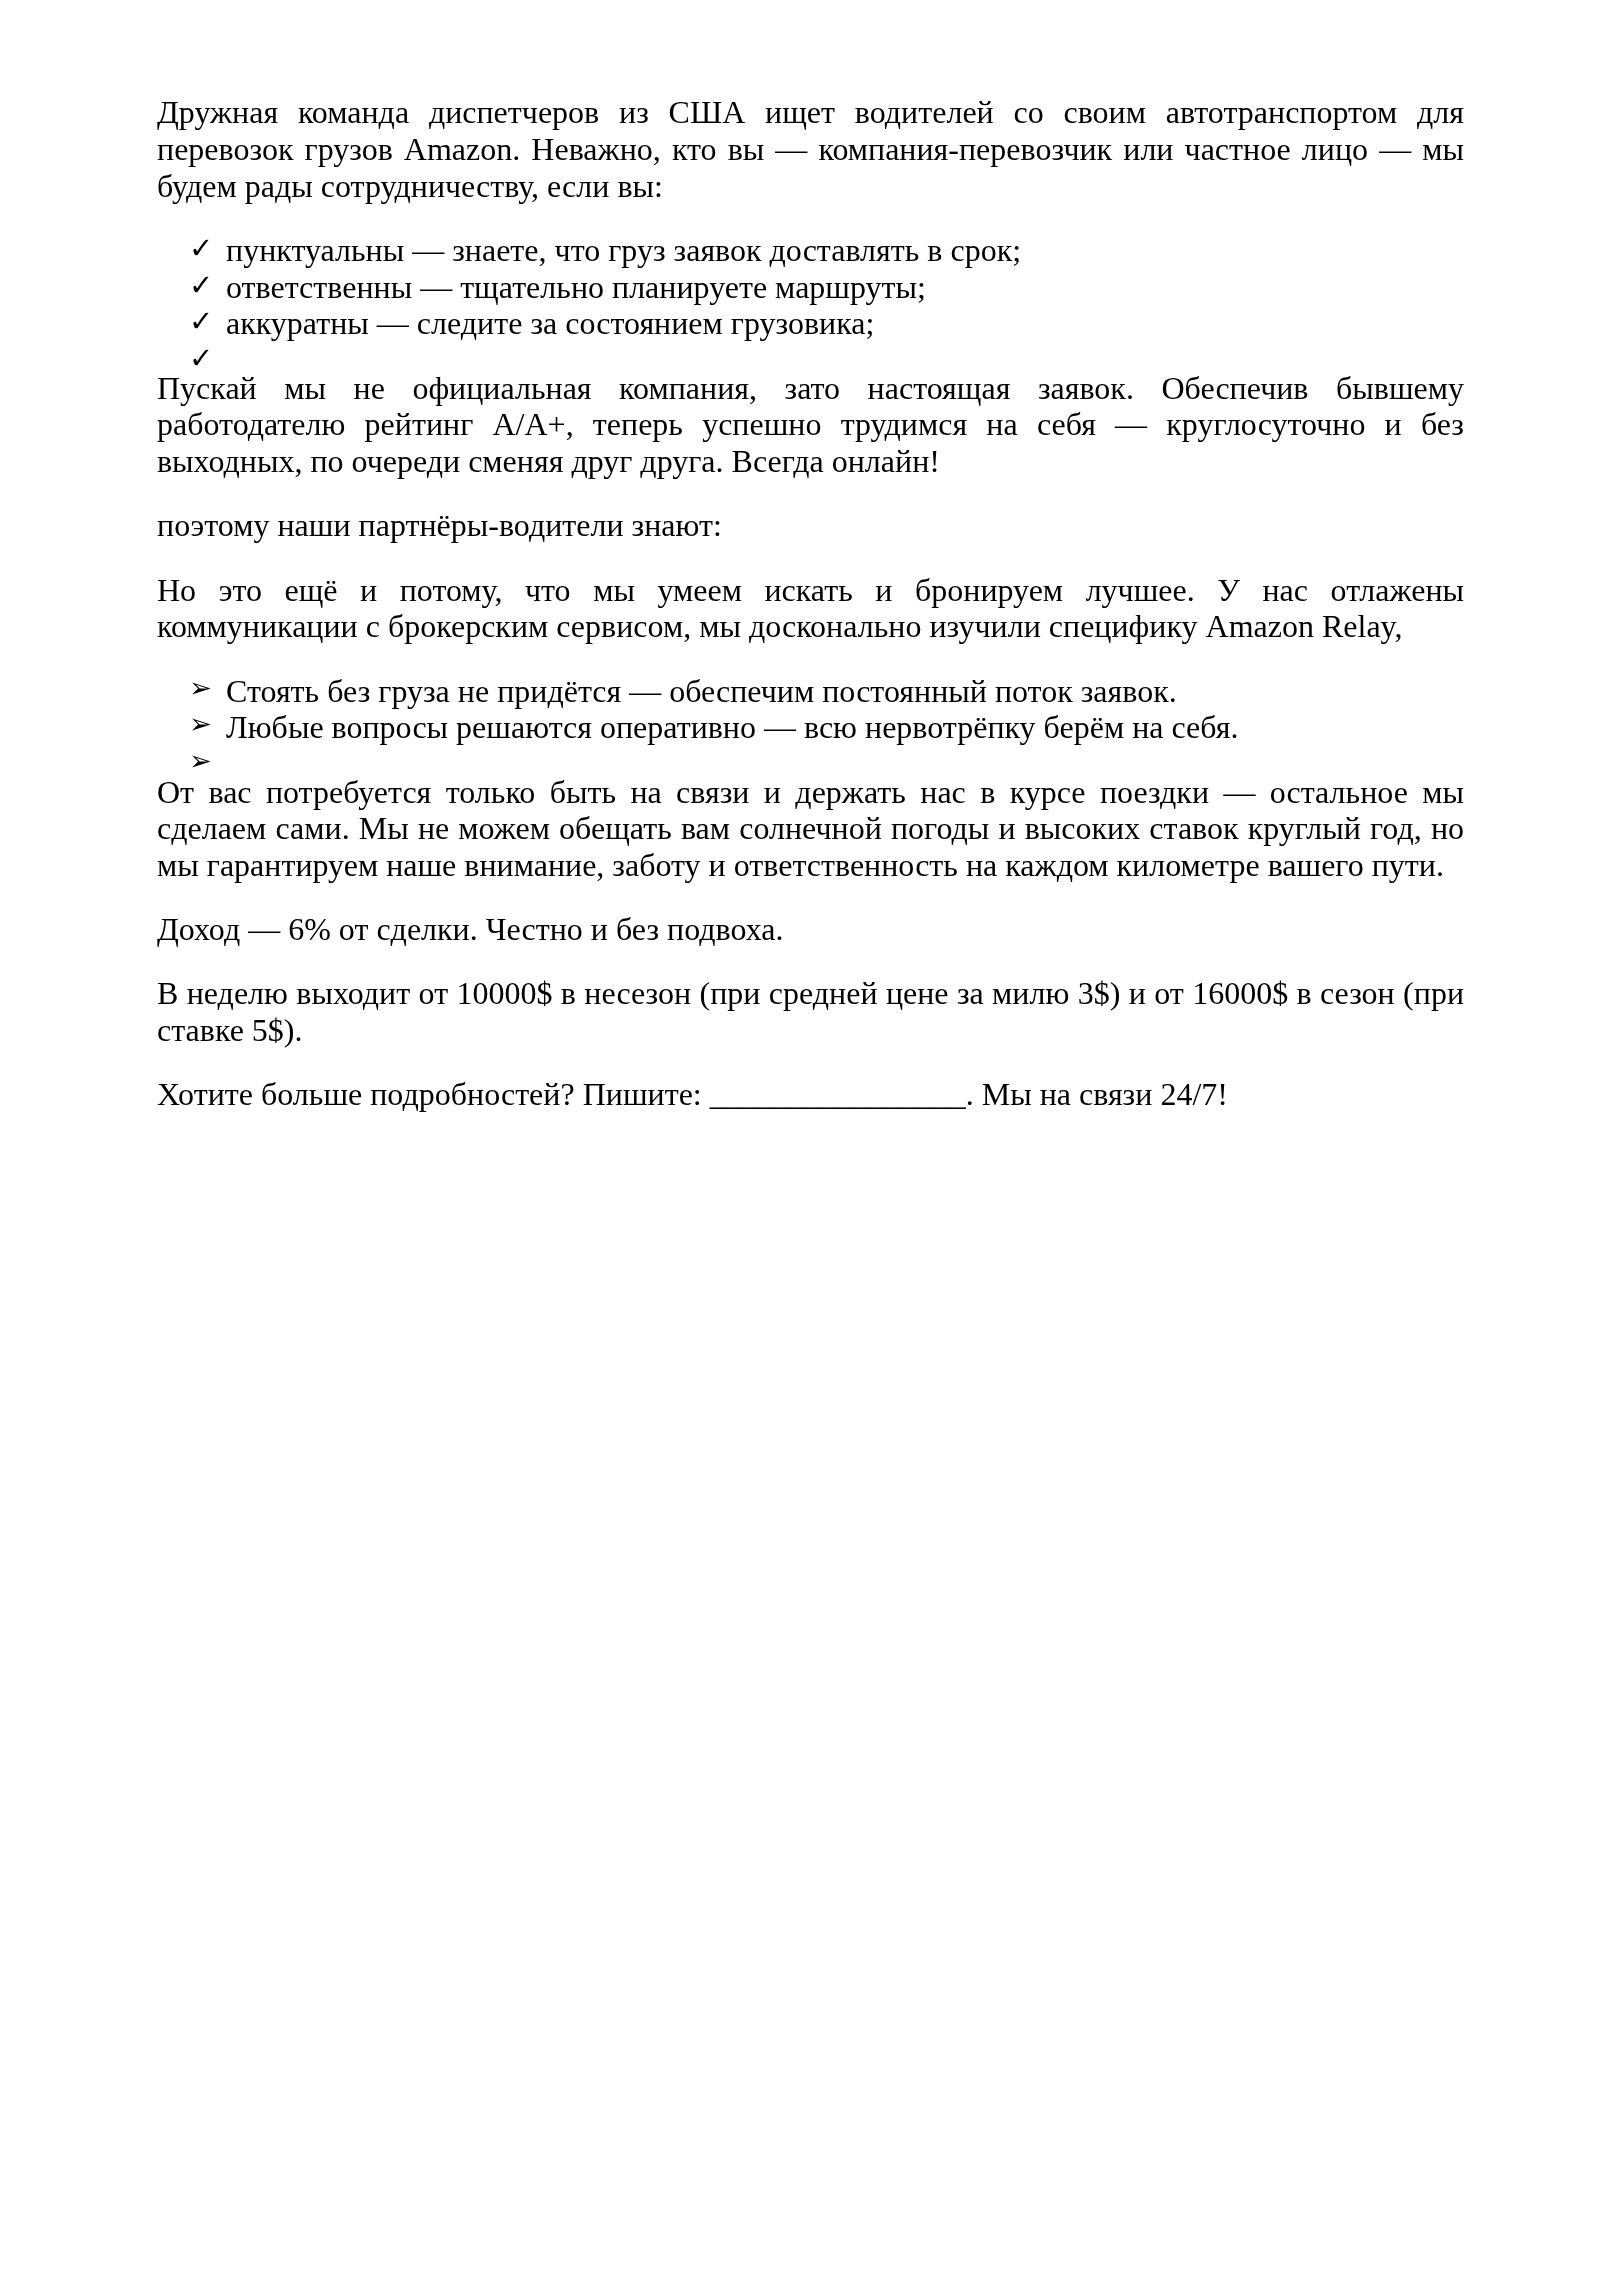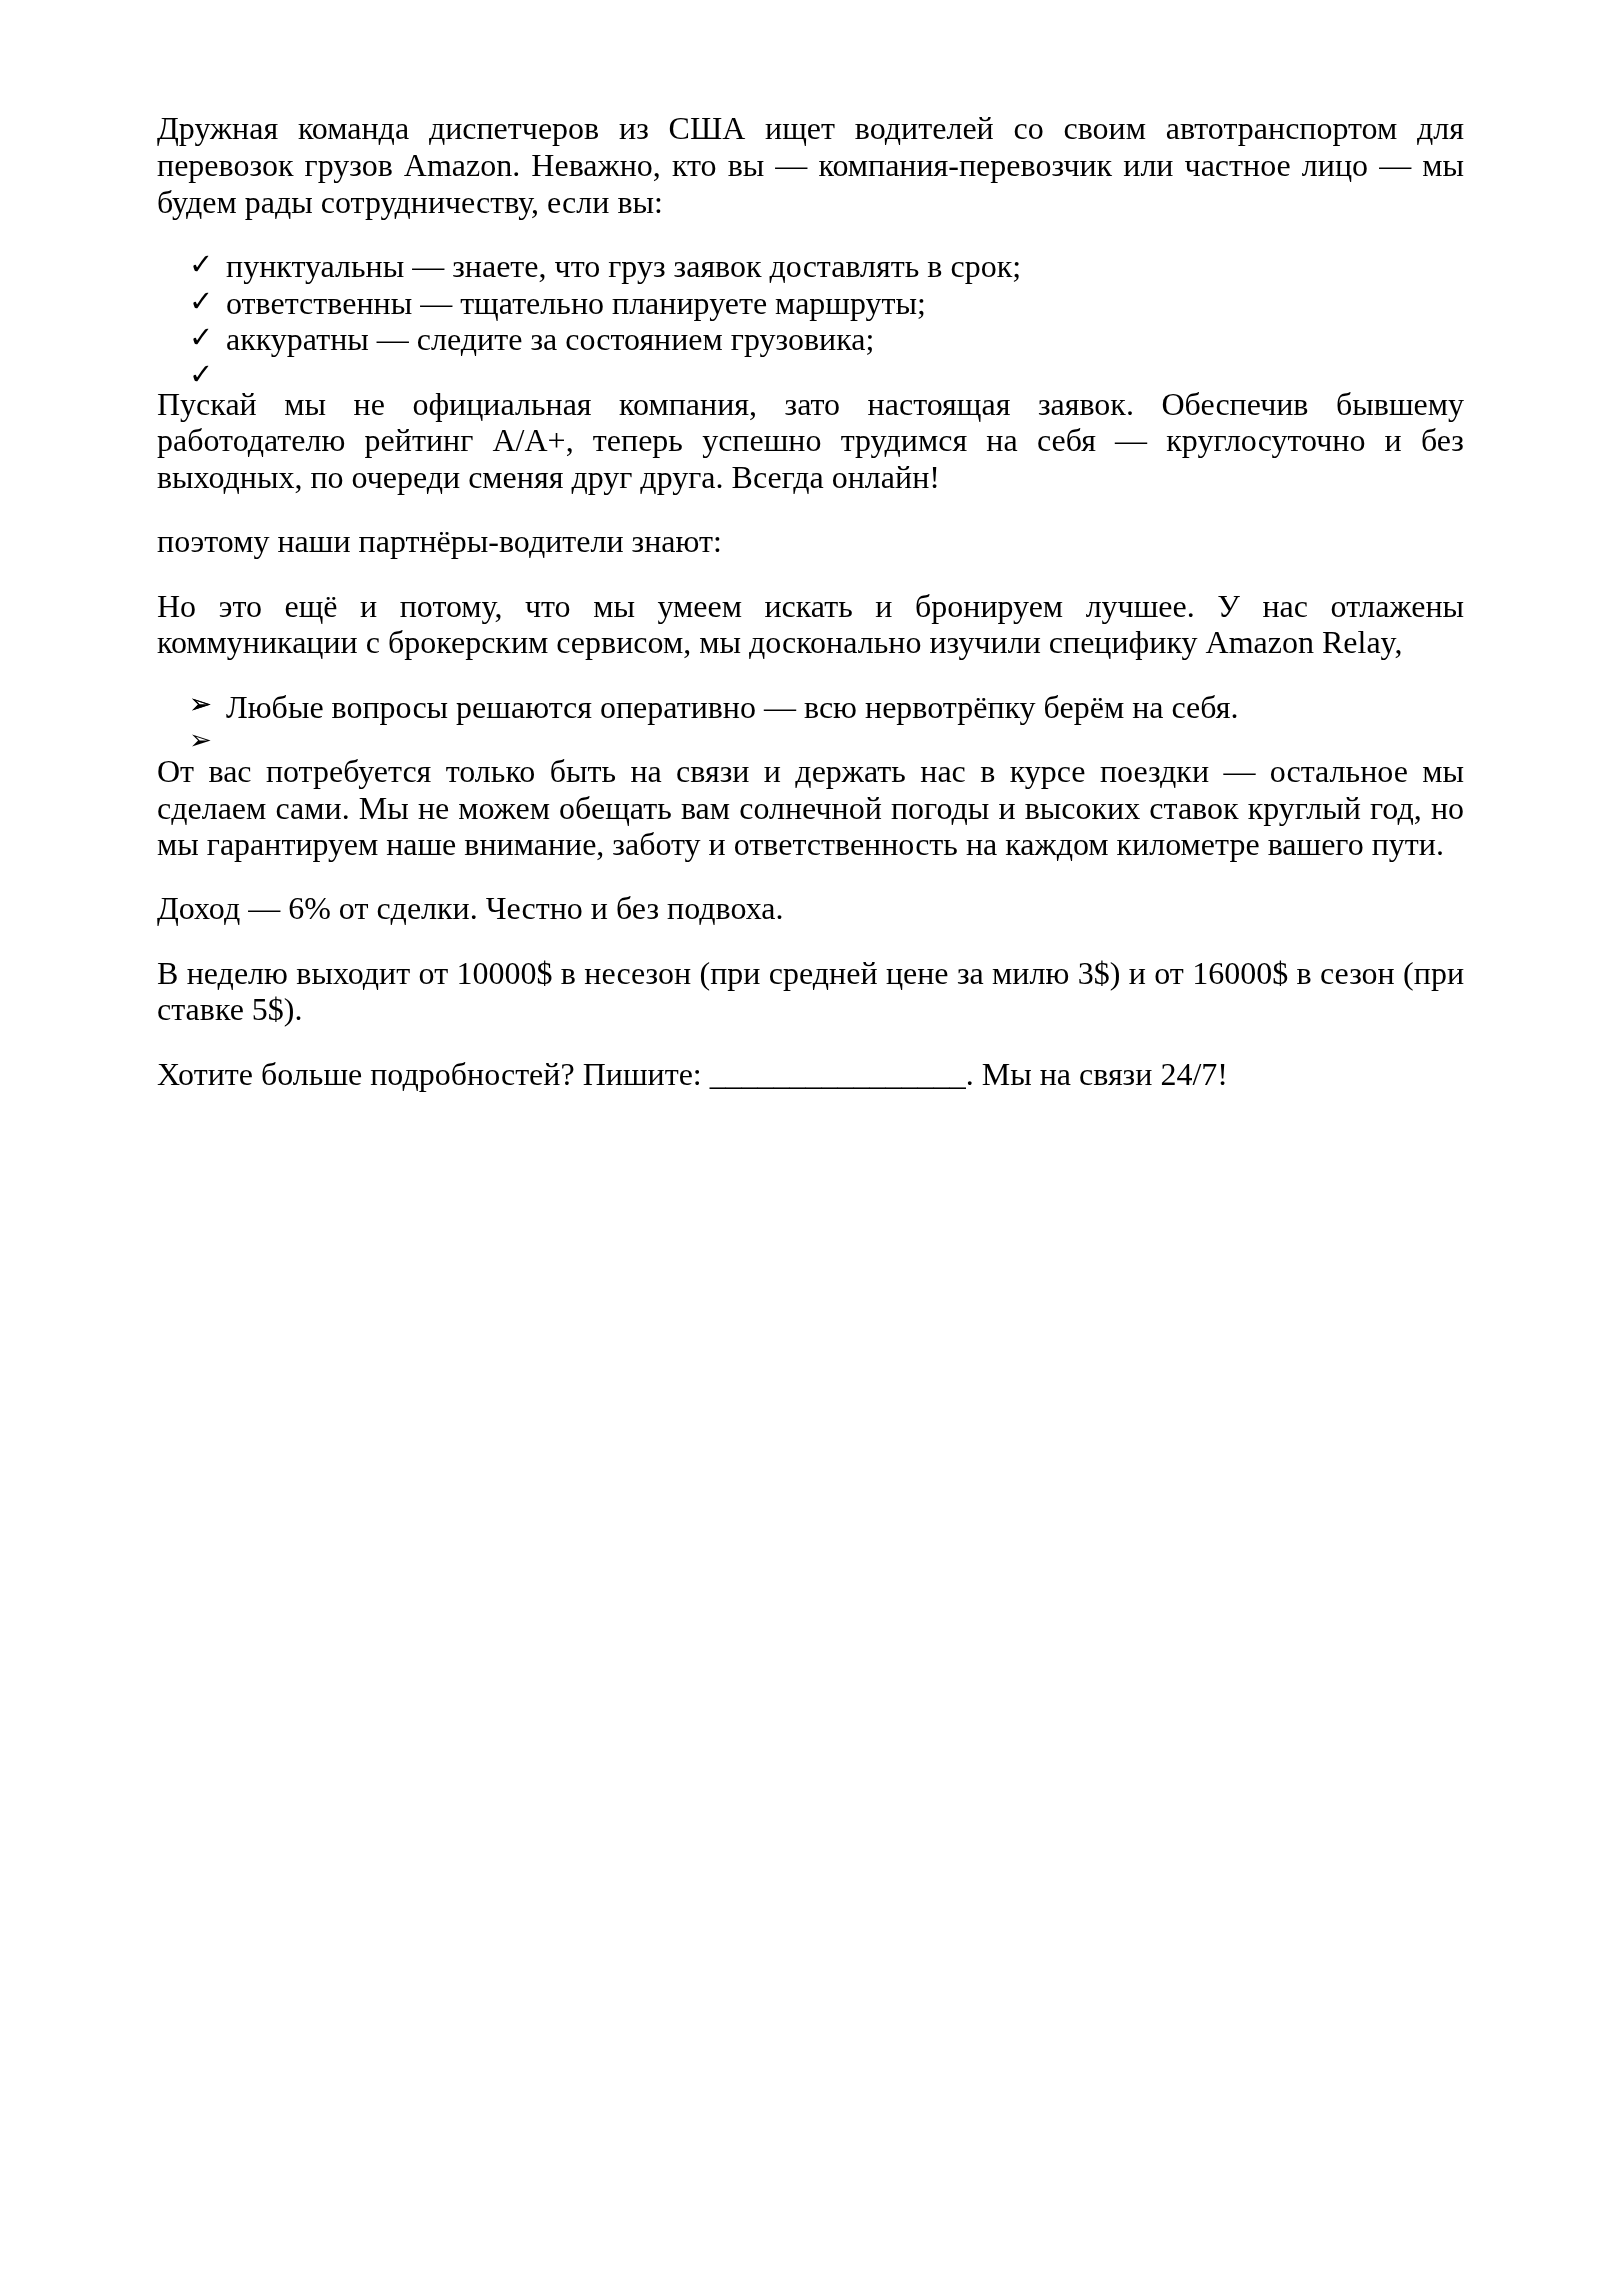--- a/index.html
+++ b/index.html
@@ -19,21 +19,20 @@
     font-size: 32px;
     line-height: 1.15;
     color: #000000;
   }
   .para {
     margin: 0 0 27.4px 0;
   }
   .justify {
     text-align: justify;
     text-align-last: left;
-    margin-top: 16px;
   }
   ul.list {
     list-style: none;
     margin: 0 0 27.4px 0;
     padding: 0;
   }
   ul.list li {
     position: relative;
     padding-left: 69px;
     margin: 0;
@@ -78,20 +77,21 @@
   <p class="para justify">Пускай мы не официальная компания, зато настоящая заявок. Обеспечив бывшему работодателю рейтинг А/А+, теперь успешно трудимся на себя — круглосуточно и без выходных, по очереди сменяя друг друга. Всегда онлайн!</p>
 
 
   <p class="para">поэтому наши партнёры-водители знают:</p>
 
   <p class="para justify">Но это ещё и потому, что мы умеем искать и бронируем лучшее. У нас отлажены коммуникации с брокерским сервисом, мы досконально изучили специфику Amazon Relay,</p>
 
   <ul class="list arrow-list">
     <li>
       <span class="marker">➢</span>
+      <span>Стоять без груза не придётся — обеспечим постоянный поток заявок.</span>
     </li>
     <li>
       <span class="marker">➢</span>
       <span>Любые вопросы решаются оперативно — всю нервотрёпку берём на себя.</span>
     </li>
     <li>
       <span class="marker">➢</span>
     </li>
   </ul>
 

